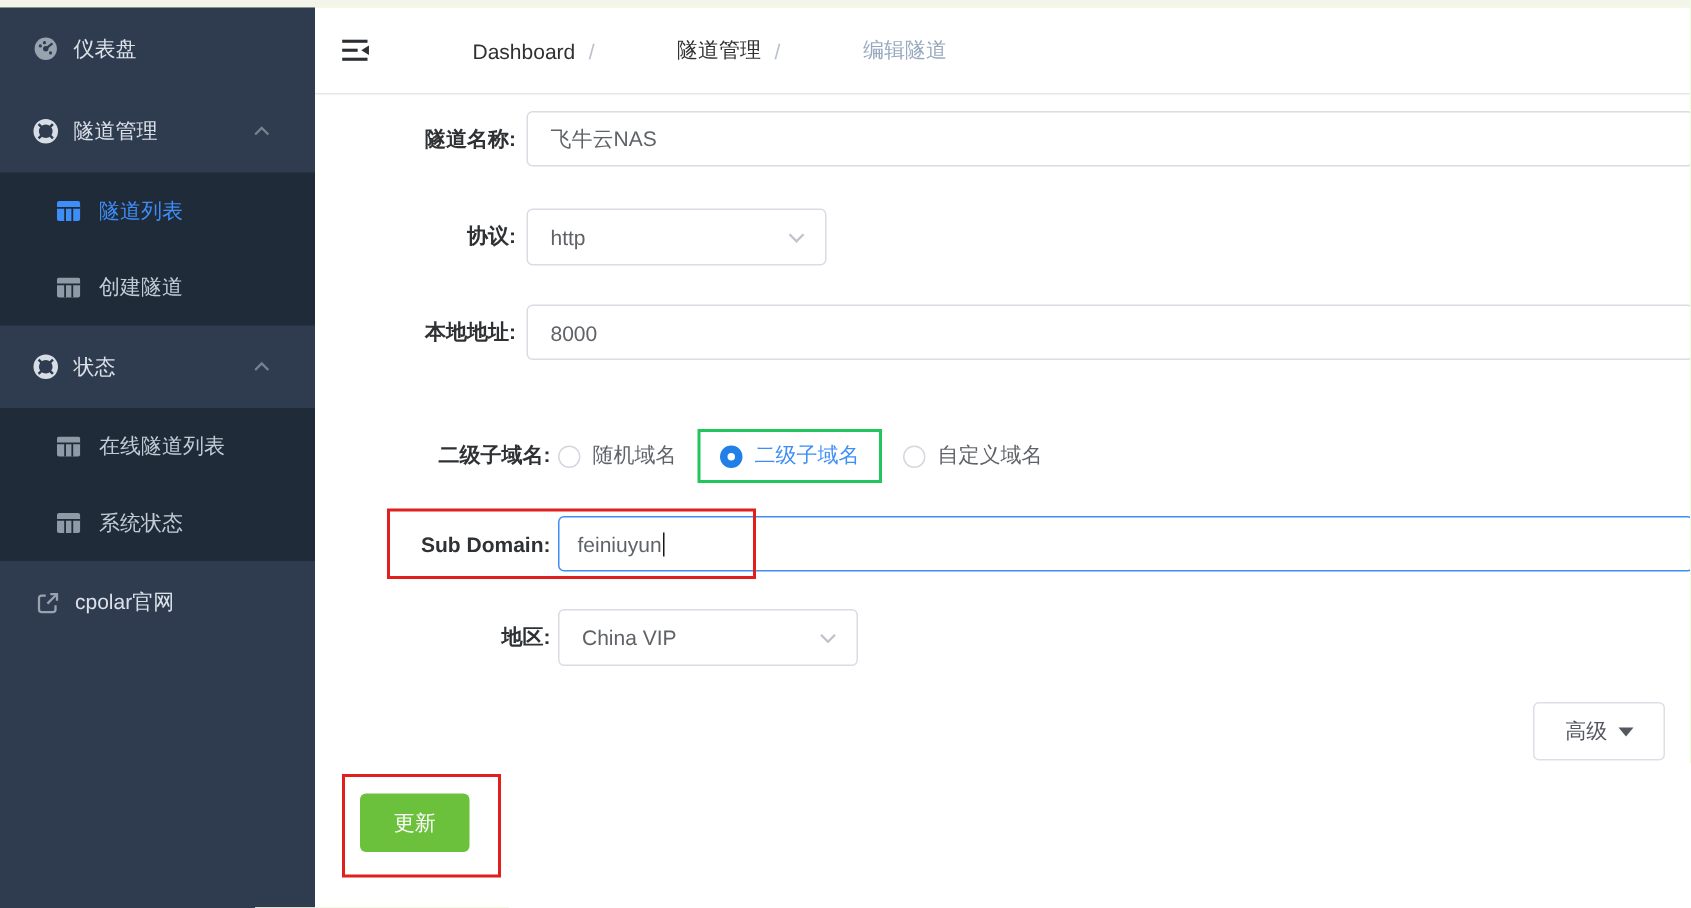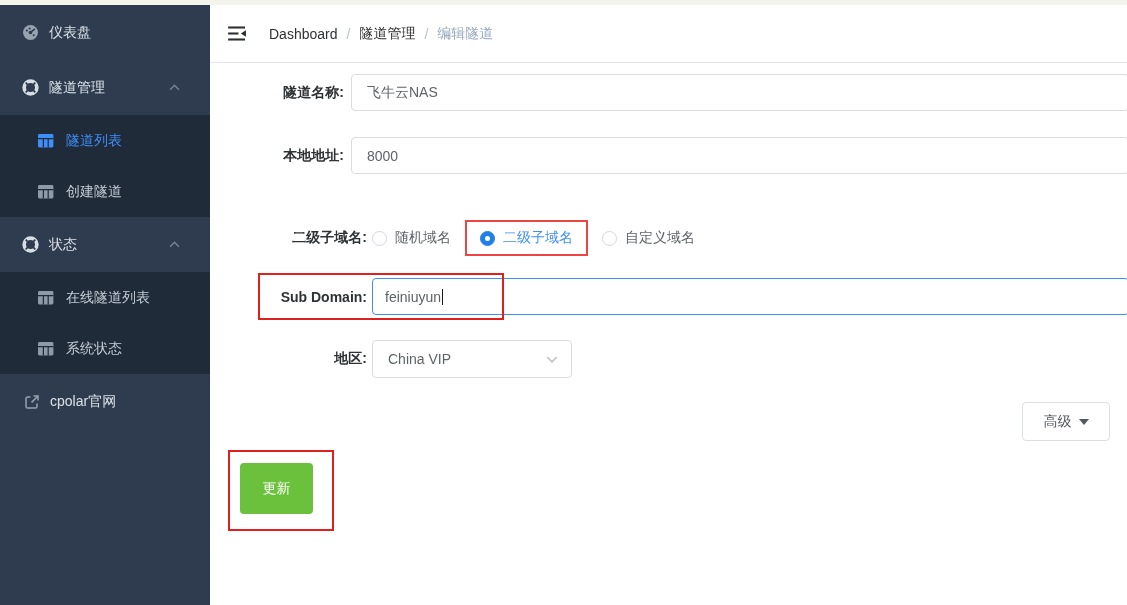--- a/index.html
+++ b/index.html
@@ -17,21 +17,21 @@
   .sub-item { height:51px; display:flex; align-items:center; padding-left:38px; color:#c3ccd6; cursor:pointer; }
   .sub-item .txt { margin-left:12px; }
   .sub-item.active { color:#3e8ef7; }
   .icon { display:inline-flex; align-items:center; justify-content:center; }
 
   
   .main { flex:1; display:flex; flex-direction:column; background:#fff; overflow:hidden; }
   .navbar { height:58px; border-bottom:1px solid #e4e7eb; display:flex; align-items:center; padding:0 18px; background:#fff; flex:0 0 auto; }
   .hamburger { margin-right:22px; display:flex; cursor:pointer; }
   .breadcrumb { display:flex; align-items:center; font-size:14px; gap:9px; }
-  .crumb { color:#303133; cursor:pointer; }
+  .crumb { color:#303133; cursor:pointer;margin-left:46px; }
   .crumb.muted { color:#97a8be; cursor:default; }
   .sep { color:#b7c0cc; }
 
   .content { flex:1; position:relative; overflow:hidden; padding-top:11px; }
   .form-row { display:flex; align-items:center; position:relative; }
   .label { width:134px; flex:0 0 134px; text-align:right; font-size:14px; font-weight:700; color:#2f3235;padding-left:44px; }
   .form-row.indent .label { width:157px; flex-basis:157px; }
   .ctl { margin-left:7px; }
   .form-row.indent .ctl { margin-left:5px; }
 
@@ -42,36 +42,36 @@
             padding:0 13px 0 15px; font-size:14px; color:#5f6368; cursor:pointer; background:#fff; }
   .select .chev { margin-left:auto; display:flex; }
 
   
   .radio-group { display:flex; align-items:center; gap:14px; margin-left:6px; }
   .radio-opt { display:flex; align-items:center; gap:8px; font-size:14px; color:#5f6368; cursor:pointer; }
   .radio { width:15px; height:15px; border-radius:50%; border:1px solid #d3d7de; background:#fff; flex:0 0 15px; }
   .radio.checked { background:#2080e8; border-color:#2080e8; position:relative; }
   .radio.checked::after { content:''; position:absolute; left:4px; top:4px; width:5px; height:5px; border-radius:50%; background:#fff; }
   .radio-opt.selected { color:#3e8ef7; }
-  .annot-inline { border:2px solid #ef4444; padding:7px 13px; display:flex; align-items:flex-end; }
+  .annot-inline { border:2px solid #22c55e; padding:7px 13px; display:flex; align-items:flex-end; }
 
   
   .faux-input { height:37px; border:1px solid #3e8ef7; border-radius:4px; display:flex; align-items:center;
                 padding:0 15px 0 12px; font-size:14px; color:#5f6368; background:#fff; cursor:text; }
   .caret { display:inline-block; width:1px; height:16px; background:#16181b; margin-left:1px; }
   .annot-abs { position:absolute; left:48px; top:-5px; width:246px; height:47px; border:2px solid #e01f1f; pointer-events:none; }
 
   .adv-row { display:flex; justify-content:flex-end; margin-top:24px; margin-right:17px; }
   .adv-btn { height:39px; width:88px; border:1px solid #dcdfe6; border-radius:4px; background:#fff; display:flex;
              align-items:center; justify-content:center; gap:7px; font-size:14px; color:#53575e; cursor:pointer; }
   .caret-down { width:0; height:0; border-left:5px solid transparent; border-right:5px solid transparent; border-top:6px solid #53575e; }
 
   .update-row { margin-top:9px; }
   .annot-block { display:inline-block; border:2px solid #e01f1f; margin-left:18px; padding:11px 19px 15px 10px; }
-  .update-btn { width:73px; height:51px; background:#6bc13b; border:none; border-radius:4px; color:#fff; font-size:14px;
+  .update-btn { width:73px; height:39px; background:#6bc13b; border:none; border-radius:4px; color:#fff; font-size:14px;
                 cursor:pointer; font-family:Liberation Mono, monospace; }
 
   
   #row-protocol { margin-top:28px; }
   #row-local { margin-top:26px; }
   #row-domain-type { margin-top:46px; }
   #row-subdomain { margin-top:22px; }
   #row-region { margin-top:25px; }
 </style>
 </head>
@@ -202,20 +202,31 @@
         </nav>
       </header>
 
       <div class="content">
 
         <div class="form-row" id="row-tunnel-name">
           <span class="label">隧道名称:</span>
           <input class="text-input ctl stretch" type="text" value="飞牛云NAS" style="">
         </div>
 
+        <div class="form-row" id="row-protocol">
+          <span class="label">协议:</span>
+          <div class="select ctl">
+            <span>http</span>
+            <span class="chev">
+              <svg width="12" height="7" viewBox="0 0 10 6" fill="none" stroke="#c0c4cc" stroke-width="1.4">
+                  <polyline points="1,1 5,5 9,1"></polyline>
+                </svg>
+            </span>
+          </div>
+        </div>
 
         <div class="form-row" id="row-local">
           <span class="label">本地地址:</span>
           <input class="text-input ctl stretch" type="text" value="8000" style="">
         </div>
 
         <div class="form-row indent" id="row-domain-type">
           <span class="label">二级子域名:</span>
           <div class="radio-group ctl">
             <span class="radio-opt">

